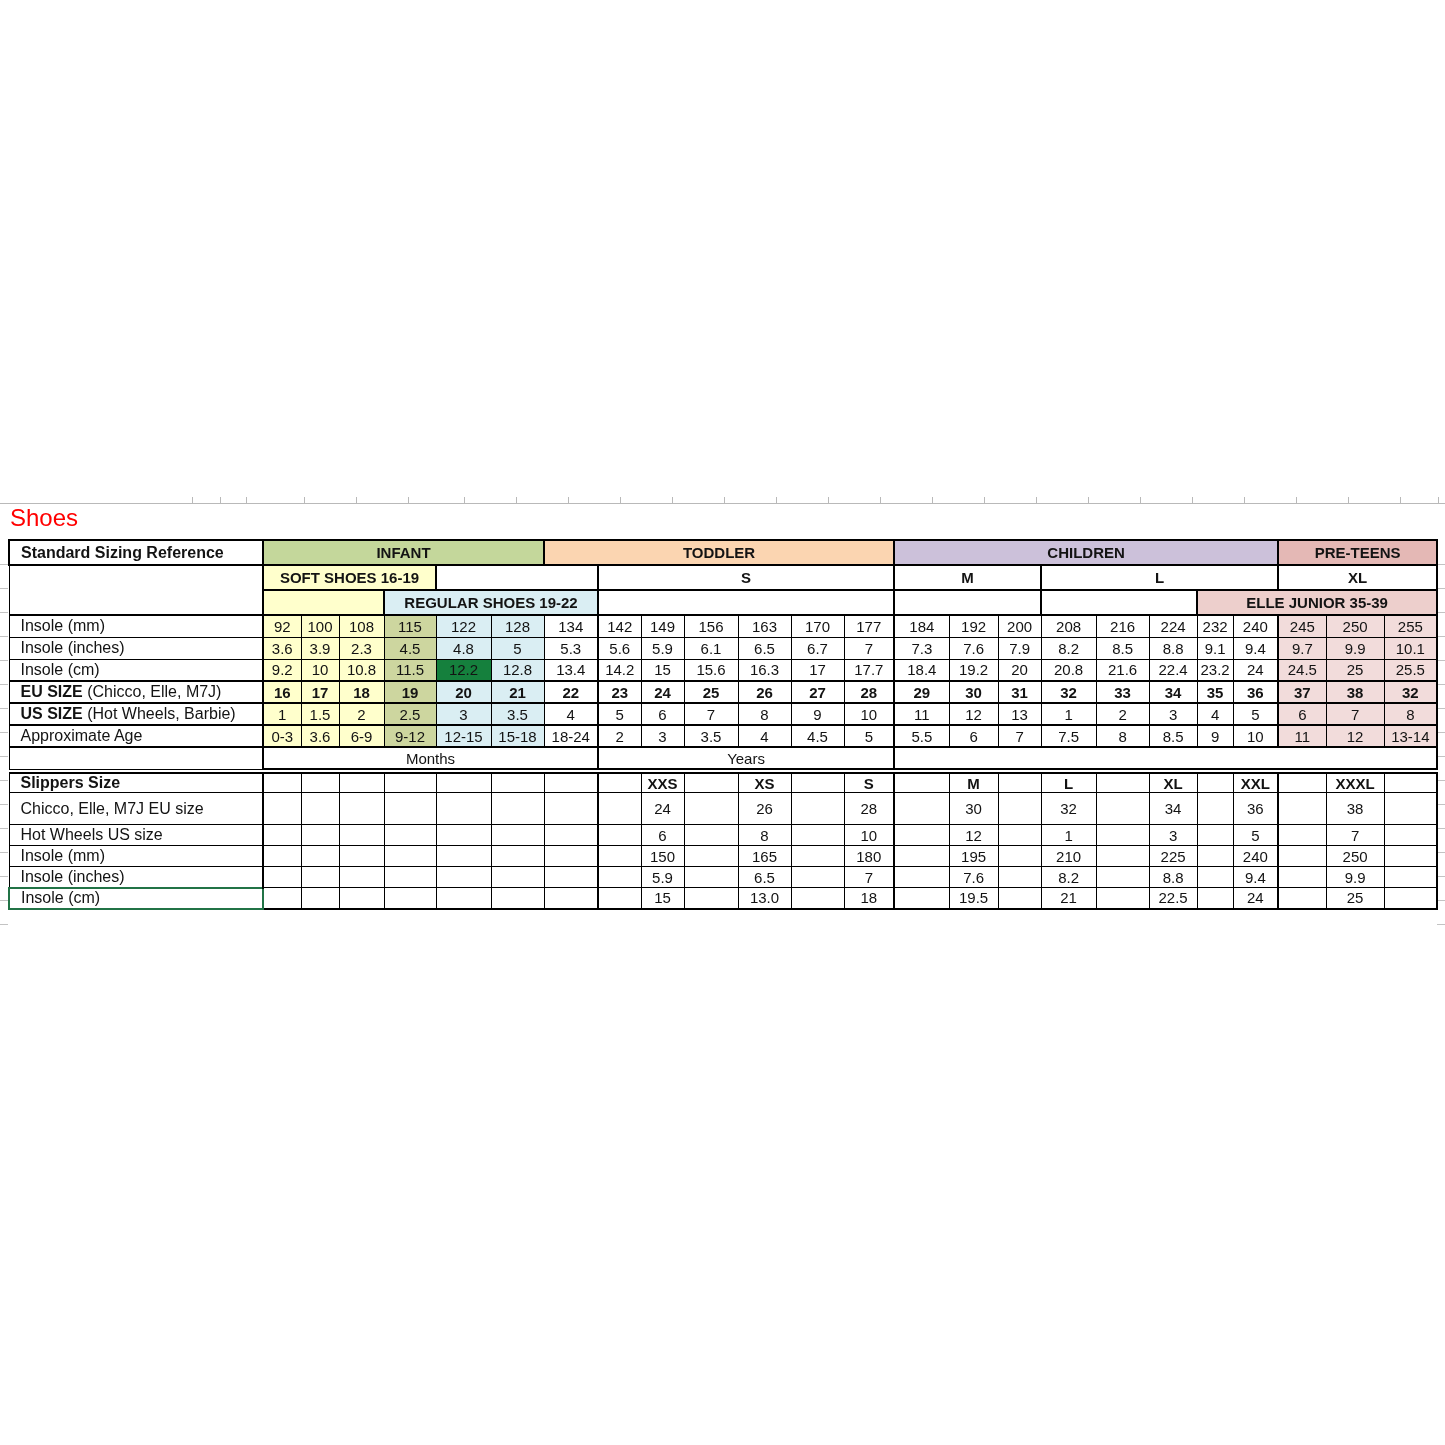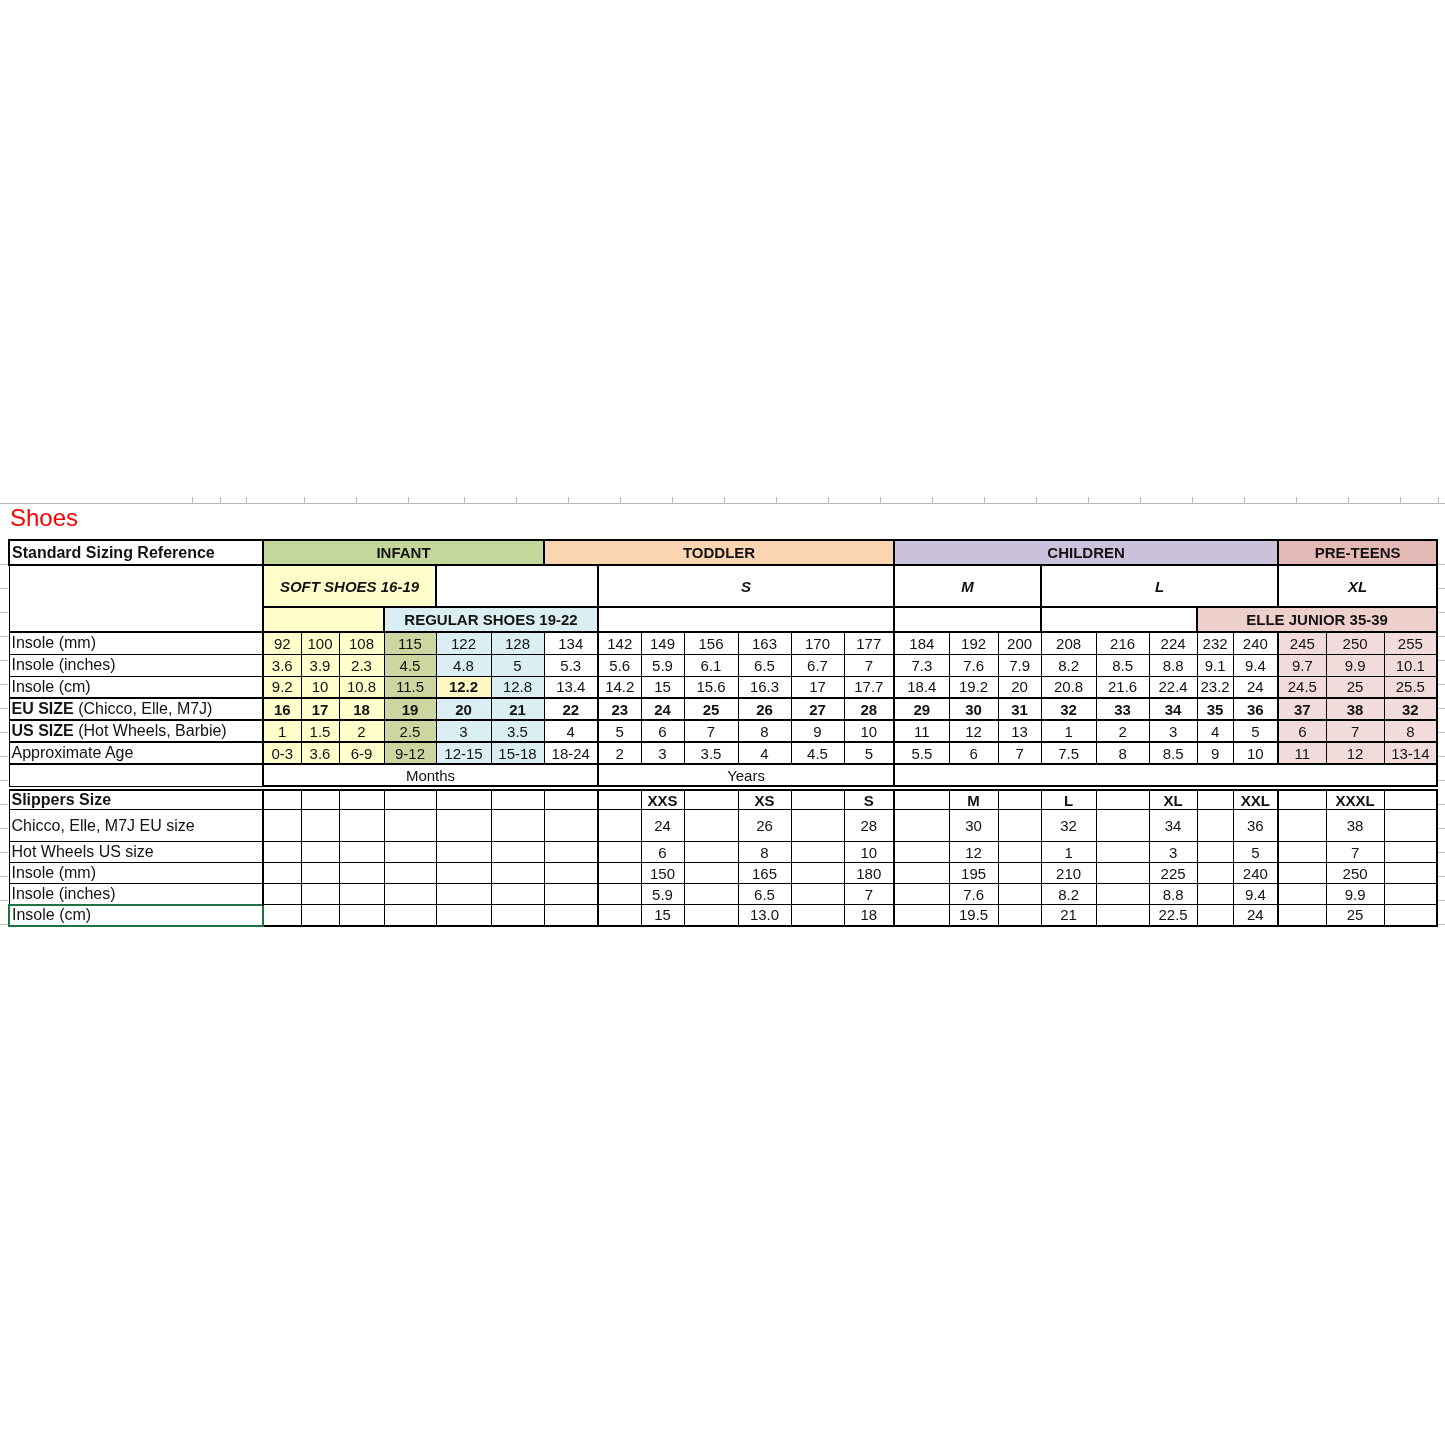--- a/index.html
+++ b/index.html
@@ -4,21 +4,21 @@
 <style>
   html,body{margin:0;padding:0;background:#fff;}
   body{width:1445px;height:1445px;position:relative;font-family:"Liberation Sans",sans-serif;overflow:hidden;}
   .sheet-title{position:absolute;left:10px;top:504px;font-size:24px;line-height:1.2;}
   .topline{position:absolute;left:0;top:503px;width:1445px;height:0;border-top:1px solid #b9b9b9;}
   .tick{position:absolute;top:497px;width:1px;height:6px;background:#b9b9b9;}
   .stub-strip{position:absolute;width:8px;background:repeating-linear-gradient(to bottom,transparent 0 23px,#c3c3c3 23px 24px);}
   table{position:absolute;left:8px;top:539px;border-collapse:collapse;table-layout:fixed;width:1428px;}
   td{border:1px solid #000;padding:0;margin:0;text-align:center;vertical-align:middle;
      font-size:15px;color:#131313;white-space:nowrap;overflow:hidden;position:relative;background:#fff;}
-  td.lab{text-align:left;padding-left:2px;font-size:16px;}
+  td.lab{text-align:left;padding-left:11px;font-size:16px;}
   .b{font-weight:bold;}
   .h2{border-width:2px;}
   .t2l{border-left-width:2px;}
   .t2r{border-right-width:2px;}
   .t2t{border-top-width:2px;}
   .t2b{border-bottom-width:2px;}
   .nob{border:none;background:#fff;}
   .sel{border:2px solid #217346;}
 </style>
 </head>
@@ -59,21 +59,21 @@
       <col style="width: 53px;">
     </colgroup>
     <tbody>
       <tr style="height: 25px;">
         <td class="lab b h2">Standard Sizing Reference</td>
         <td colspan="6" class="b h2" style="background: rgb(196, 215, 155);">INFANT</td>
         <td colspan="7" class="b h2" style="background: rgb(251, 213, 177);">TODDLER</td>
         <td colspan="8" class="b h2" style="background: rgb(204, 193, 218);">CHILDREN</td>
         <td colspan="3" class="b h2" style="background: rgb(228, 184, 181);">PRE-TEENS</td>
       </tr>
-      <tr style="height: 42px; font-style: italic;">
+      <tr style="height: 25px;">
         <td rowspan="2" class="lab t2r t2b"></td>
         <td colspan="4" class="b h2" style="background: rgb(255, 255, 204);">SOFT SHOES 16-19</td>
         <td colspan="3" class="h2"></td>
         <td colspan="6" class="b h2">S</td>
         <td colspan="3" class="b h2">M</td>
         <td colspan="5" class="b h2">L</td>
         <td colspan="3" class="b h2">XL</td>
       </tr>
       <tr style="height: 25px;">
         <td colspan="3" class="h2" style="background: rgb(255, 255, 204);"></td>
@@ -136,21 +136,21 @@
         <td class="t2l " style="background: rgb(242, 220, 219);">9.7</td>
         <td class="" style="background: rgb(242, 220, 219);">9.9</td>
         <td class="t2r " style="background: rgb(242, 220, 219);">10.1</td>
       </tr>
       <tr style="height: 22px;">
         <td class="lab t2r">Insole (cm)</td>
         <td class="t2l " style="background: rgb(255, 255, 204);">9.2</td>
         <td class="" style="background: rgb(255, 255, 204);">10</td>
         <td class="" style="background: rgb(255, 255, 204);">10.8</td>
         <td class="" style="background: rgb(205, 214, 159); margin-left: 24px;">11.5</td>
-        <td class="" style="background: #fef9c3; font-weight: bold;">12.2</td>
+        <td class="" style="background: #15803d;">12.2</td>
         <td class="" style="background: rgb(218, 238, 243);">12.8</td>
         <td class="">13.4</td>
         <td class="t2l ">14.2</td>
         <td class="">15</td>
         <td class="">15.6</td>
         <td class="">16.3</td>
         <td class="">17</td>
         <td class="">17.7</td>
         <td class="t2l ">18.4</td>
         <td class="">19.2</td>

